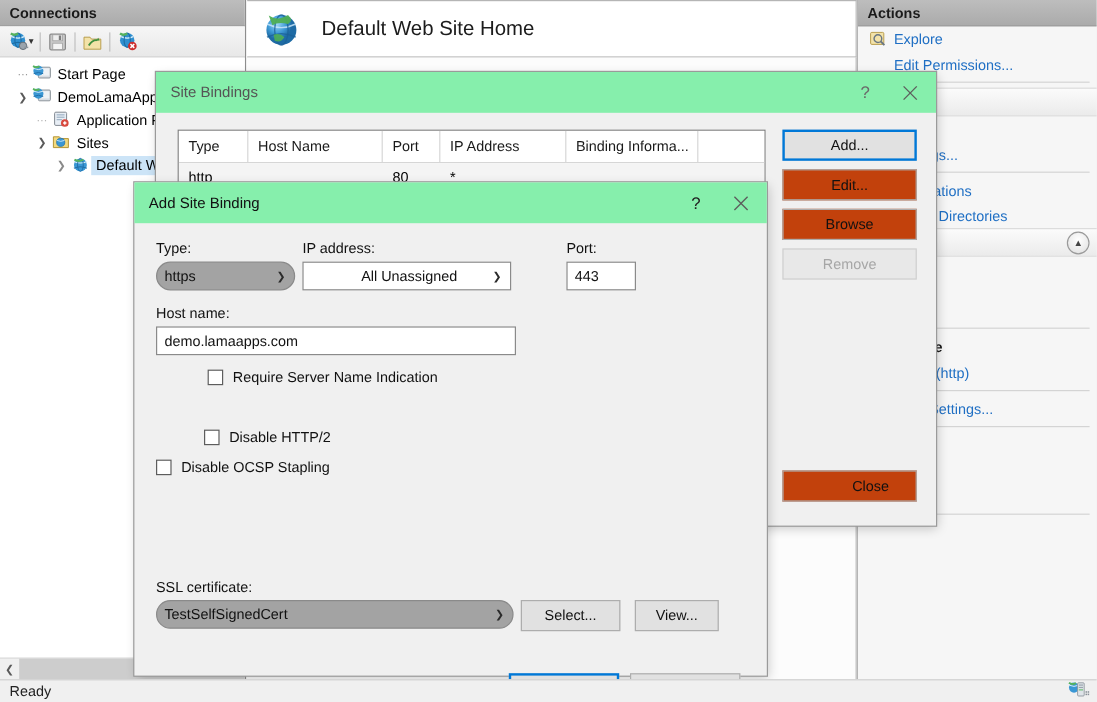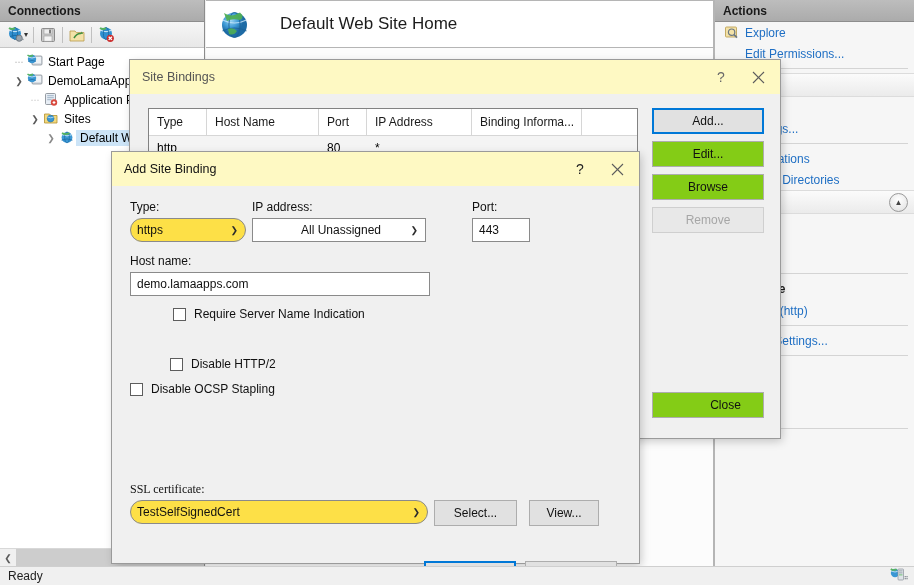--- a/index.html
+++ b/index.html
@@ -76,21 +76,21 @@
     height:48px;
     border:1px solid #b5b5b5;
     border-left:none;
     background:#fff;
     display:flex; align-items:center;
     box-sizing:border-box;
     padding-left:12px;
   }
   #content-title .big-icon { width:34px;height:34px;flex:0 0 34px; }
   #content-title .title-text {
-    font-size:17px; color:#1c1c1c; margin-left:28px;
+    font-size:17px; color:#1c1c1c; margin-left:16px;
     font-family:"Liberation Sans", sans-serif;
   }
   #content-body {
     position:absolute; left:0; top:48px; right:0; bottom:0;
     background:#fcfcfc;
     border-right:1px solid #b5b5b5;
     box-sizing:border-box;
   }
 
   
@@ -133,21 +133,21 @@
     border-top:1px solid #cfcfcf;
     display:flex; align-items:center;
     box-sizing:border-box;
   }
   #statusbar .st-text { padding-left:8px; font-size:12px; color:#222; }
   #statusbar .st-right { margin-left:auto; display:flex; align-items:center; padding-right:6px; }
 
   
   .dialog { position:absolute; background:#f0f0f0; box-shadow: 0 0 0 1px #9a9a9a, 2px 3px 9px rgba(0,0,0,0.22); }
   .dlg-titlebar {
-    height:34px; background:#fef9c3;
+    height:34px; background:#86efac;
     display:flex; align-items:center;
     box-sizing:border-box; padding-left:12px;gap:32px;
   }
   .dlg-title { font-size:12.5px; color:#555; flex:1; }
   .dlg-title.dark { color:#111; }
   .dlg-tb-btns { display:flex; align-items:center; height:34px; }
   .dlg-help { width:30px;height:34px;display:flex;align-items:center;justify-content:center;font-size:14px;color:#6a6a6a;}
   .dlg-close { width:44px;height:34px;display:flex;align-items:center;justify-content:center;}
   .dlg-close svg line { stroke:#5c5c5c; stroke-width:1.1; }
 
@@ -170,40 +170,40 @@
   .lv-row .cell { display:flex; align-items:center; padding-left:8px; box-sizing:border-box; font-size:12px;}
   .c-type { width:58px; } .c-host { width:112px; } .c-port { width:48px; }
   .c-ip { width:105px; } .c-bind { width:110px; } .c-extra { flex:1; }
 
   #sb-buttons { position:absolute; right:16px; top:14px; width:112px; }
   #sb-close-wrap { position:absolute; right:16px; bottom:20px; width:112px; }
 
   .btn {
     display:flex; align-items:center; justify-content:center;
     height:26px; width:100%;
-    background: #84cc16;
+    background: #c2410c;
     border:1px solid #adadad;
     font-size:12px; color:#111;
     box-sizing:border-box;
     margin-bottom:7px;
     font-family:"Liberation Sans", sans-serif;
   }
   .btn.default { border:2px solid #0078d7; background:#e1e1e1; }
   .btn.disabled { color:#a6a6a6; border-color:#cfcfcf; background:#e8e8e8; }
 
   
   #add-binding { left:112px; top:152px; width:527px; height:411px; }
   #ab-body { position:absolute; left:0; top:34px; right:0; bottom:0; }
   .fld-label { font-size:12px; color:#111; }
   .combo {
     height:24px; border:1px solid #8a8a8a; background:#fff;
     display:flex; align-items:center; box-sizing:border-box;
     font-size:12px; color:#111; padding-left:6px; position:relative;
   }
-  .combo.gray { background:#fde047;border-radius:12px; }
+  .combo.gray { background:#a3a3a3;border-radius:12px; }
   .combo .cb-arrow {
     position:absolute; right:7px; top:0; bottom:0;
     display:flex; align-items:center; font-size:9px; color:#2b2b2b;
   }
   .txtbox {
     height:24px; border:1px solid #8a8a8a; background:#fff;
     display:flex; align-items:center; box-sizing:border-box;
     font-size:12px; color:#111; padding-left:6px;
   }
   .chk-row { display:flex; align-items:center; }
@@ -560,21 +560,21 @@
       <div class="chk-row" style="position:absolute; left:18px; top:171px;padding-left:40px;">
         <span class="chk-box"></span>
         <span class="chk-label">Disable HTTP/2</span>
       </div>
 
       <div class="chk-row" style="position:absolute; left:18px; top:196px;">
         <span class="chk-box"></span>
         <span class="chk-label">Disable OCSP Stapling</span>
       </div>
 
-      <div style="position:absolute; left:18px; top:296px;font-family:Liberation Serif, serif;">
+      <div style="position:absolute; left:18px; top:296px;">
         <div class="fld-label">SSL certificate:</div>
       </div>
       <div class="combo gray" style="position:absolute; left:18px; top:314px; width:298px;">
         <span>TestSelfSignedCert</span>
         <span class="cb-arrow">❯</span>
       </div>
       <div class="btn-inline" style="position:absolute; left:322px; top:314px; width:83px;">Select...</div>
       <div class="btn-inline" style="position:absolute; left:417px; top:314px; width:70px;">View...</div>
 
       <div class="btn-inline default" style="position:absolute; left:312px; top:375px; width:92px;">OK</div>

